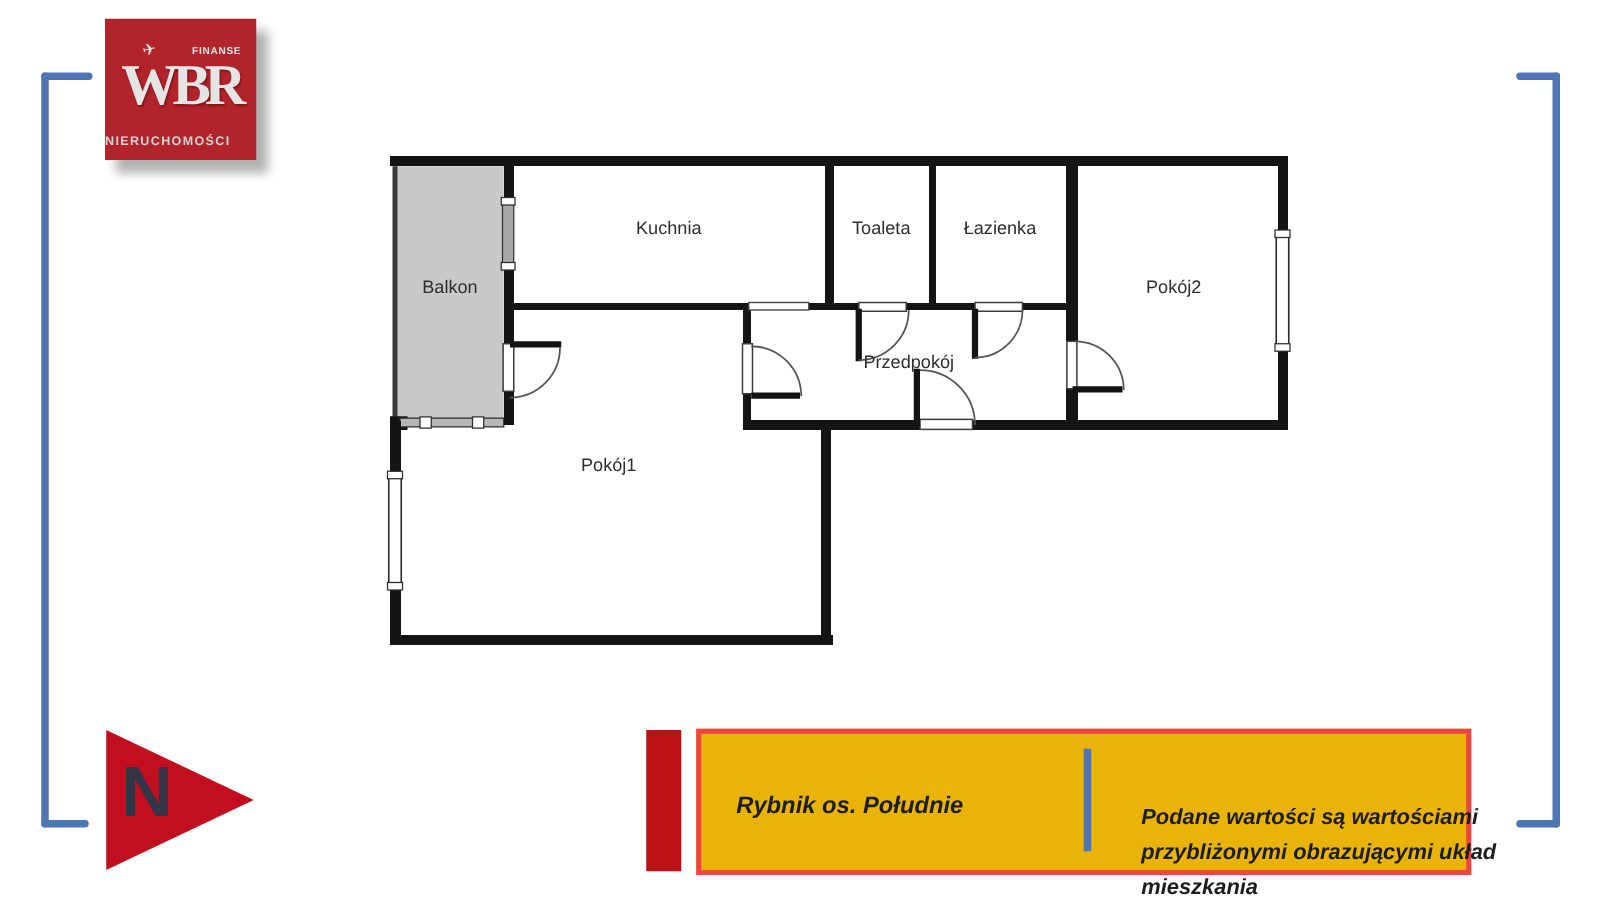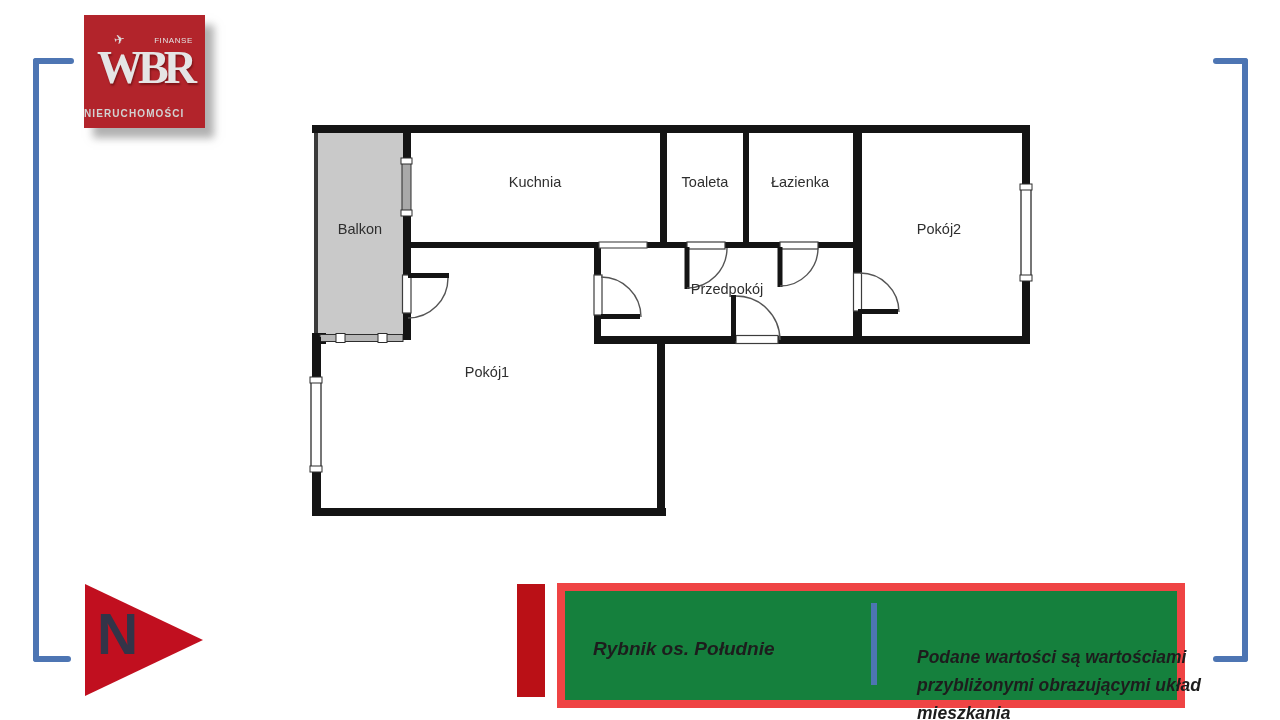--- a/index.html
+++ b/index.html
@@ -7,39 +7,39 @@
           font-family:"Liberation Sans",sans-serif;}
   .abs{position:absolute;}
 
   
   .brk{position:absolute;background:#4d75b3;border-radius:3px;}
 
   
   #logo{position:absolute;left:84px;top:15px;width:121px;height:113px;background:#b2242b;
         box-shadow:9px 10px 8px rgba(125,125,125,.6);}
   #logo .finrow{position:absolute;top:21px;left:28px;right:12px;text-align:right;
-        color:#e3e3e3;font-size:8px;font-weight:normal;letter-spacing:.6px;}
+        color:#e3e3e3;font-size:8px;font-weight:bold;letter-spacing:.6px;}
   #logo .bird{position:absolute;top:17px;left:30px;color:#dcdcdc;font-size:13px;transform:rotate(-12deg);}
   #logo .wbr{position:absolute;top:26px;left:0;width:100%;text-align:center;
         font-family:"Liberation Serif",serif;font-weight:bold;font-size:46px;color:#e5e5e5;
         letter-spacing:-5px;text-shadow:1px 2px 2px rgba(60,0,0,.45);}
   #logo .nier{position:absolute;bottom:9px;left:0;width:100%;
         color:#d2d2d2;font-size:10px;font-weight:bold;letter-spacing:1.1px;}
 
   
   #north-tri{position:absolute;left:85px;top:584px;width:0;height:0;
         border-top:56px solid transparent;border-bottom:56px solid transparent;
         border-left:118px solid #c10f1f;}
   #north-n{position:absolute;left:97px;top:606px;font-size:57px;line-height:1;
         font-weight:bold;color:#333448;}
 
   
   #red-bar{position:absolute;left:517px;top:584px;width:28px;height:113px;background:#ba1016;}
-  #info-box{position:absolute;left:557px;top:583px;width:612px;height:109px;background:#15803d;
-        border:8px solid #ef4444;}
+  #info-box{position:absolute;left:557px;top:583px;width:612px;height:109px;background:#eab308;
+        border:4px solid #ef4444;}
   #info-left{position:absolute;left:28px;top:44px;color:#1d1d1d;font-size:19px;font-weight:bold;
         font-style:italic;line-height:27px;white-space:nowrap;}
   #info-left sup{font-size:12px;}
   #info-sep{position:absolute;left:306px;top:12px;width:6px;height:82px;background:#4d75b3;}
   #info-right{position:absolute;left:352px;top:28px;width:285px;color:#1d1d1d;font-size:17.5px;
         font-weight:600;font-style:italic;line-height:28px;margin-top:24px;}
 </style>
 </head>
 <body>
 

